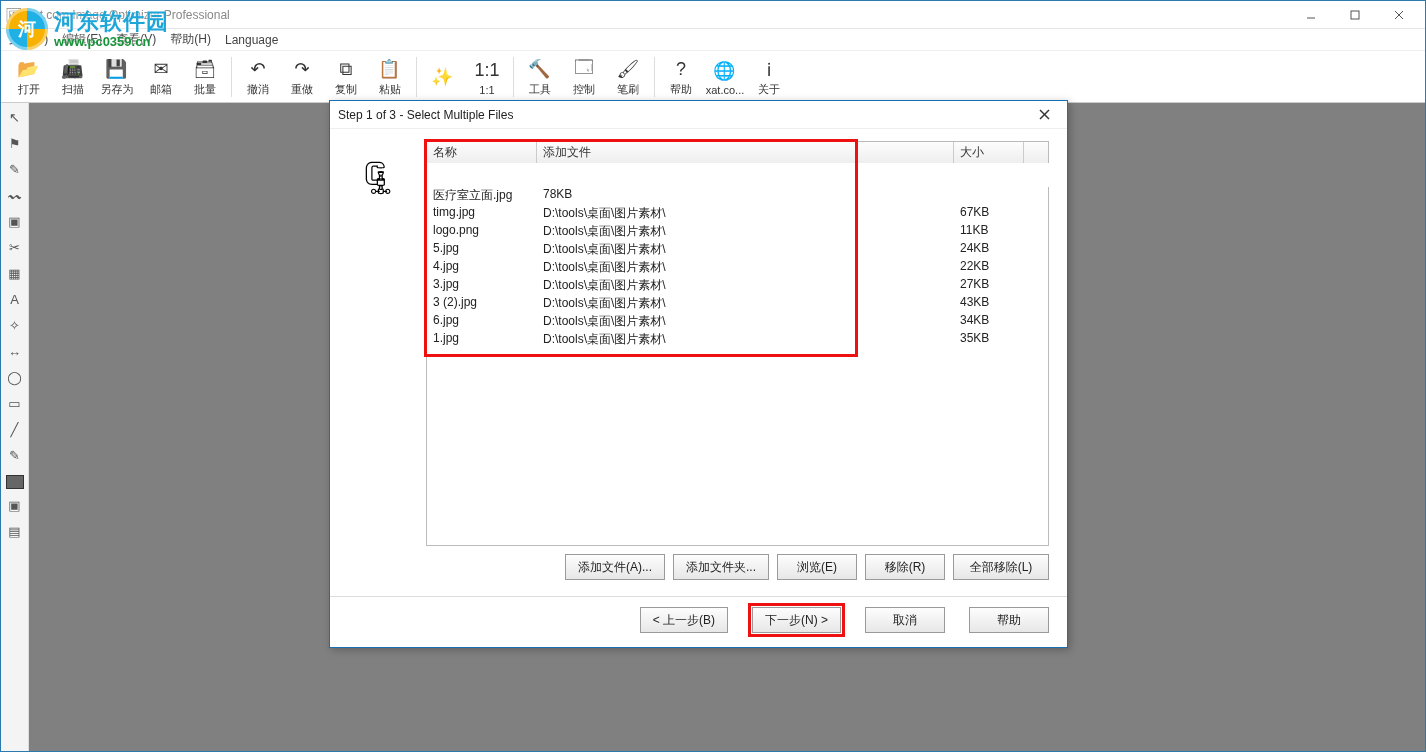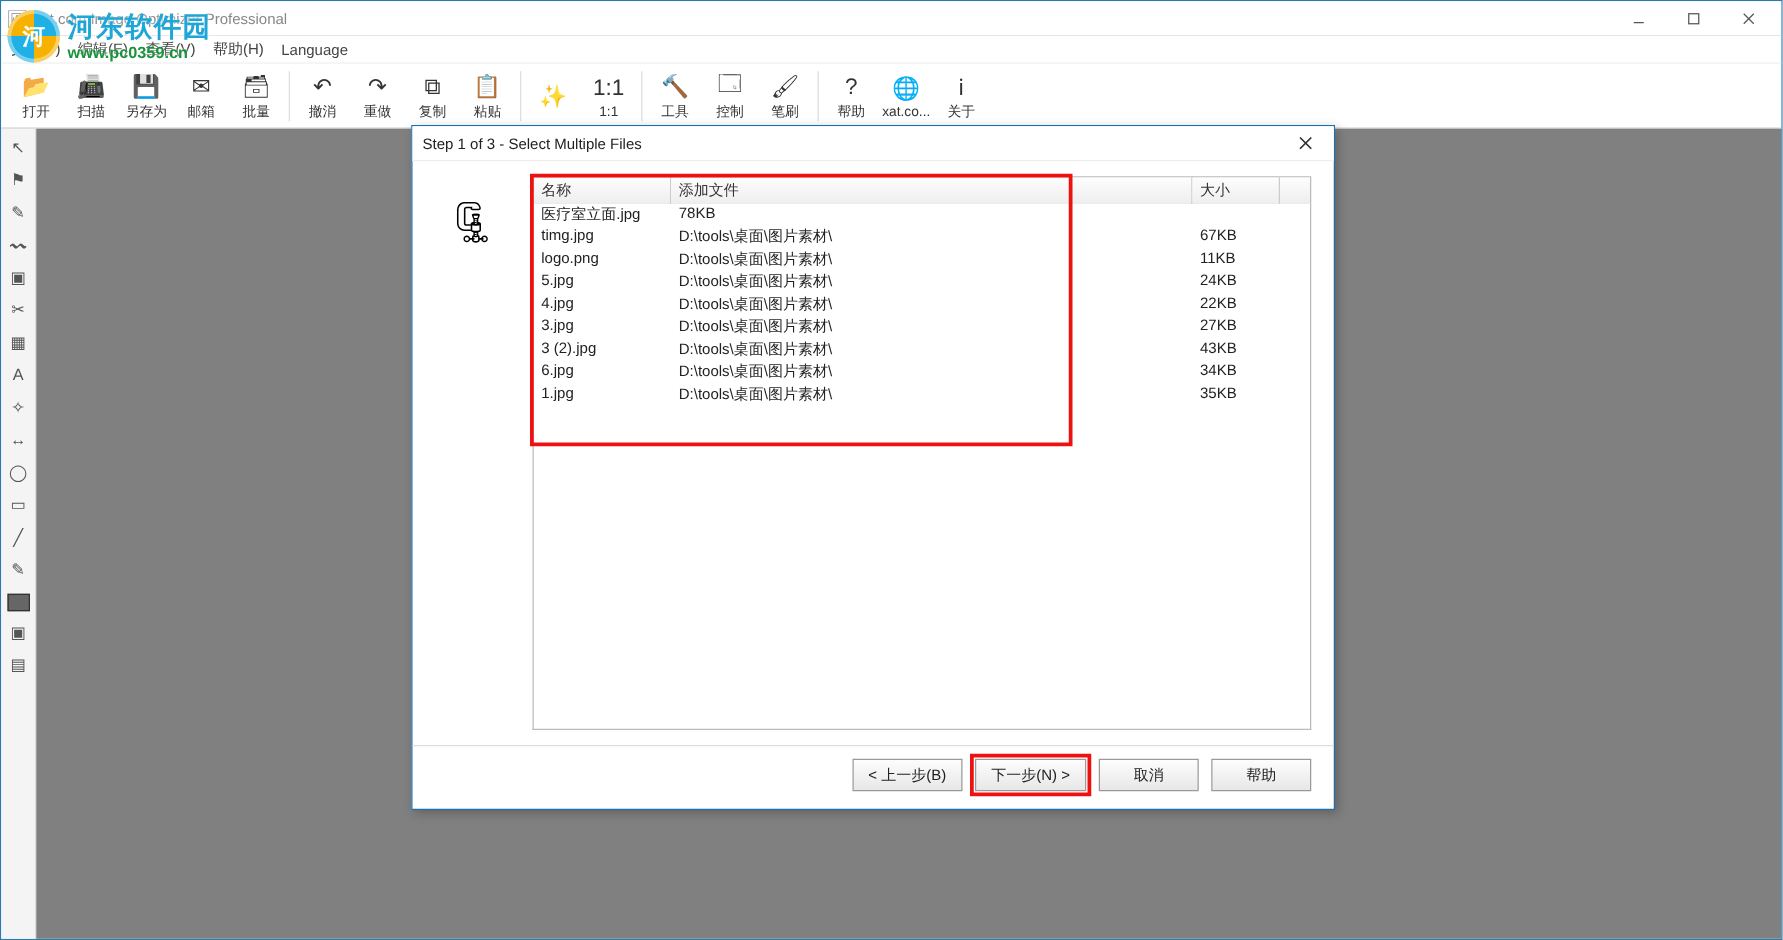--- a/index.html
+++ b/index.html
@@ -115,20 +115,21 @@
     font-size: 12px; color: #222;
   }
   .list-row {
     display: grid; grid-template-columns: 110px 1fr 70px 24px;
     height: 18px;
   }
   .list-row > div { padding: 0 6px; white-space: nowrap; overflow: hidden; }
   .list-row > .size-cell { padding-right: 8px; }
   .red-outline-list {
     position: relative;
+    gap: 24px;
   }
   .red-outline-list::before {
     content: ""; position: absolute; left: -2px; top: -2px; width: 428px; height: 212px;
     border: 3px solid #e11; pointer-events: none;
   }
 
   .drop-row {
     display: flex; align-items: center; gap: 12px; padding: 6px 18px 12px 18px;
     font-size: 12px; color: #333;
   }
@@ -136,21 +137,21 @@
   .drop-row .spacer { flex: 1; }
   .btn {
     min-width: 96px; height: 26px; padding: 0 12px; font-size: 12px;
     background: linear-gradient(#fdfdfd,#e7e7e7); border: 1px solid #9a9a9a;
     display: inline-flex; align-items: center; justify-content: center; color: #222;
   }
   .btn.small { min-width: 80px; }
 
   .dialog-sep { height: 1px; background: #ddd; margin: 4px 0 10px; }
   .dialog-footer {
-    display: flex; justify-content: flex-end; gap: 10px; padding: 0 18px 14px 18px;
+    display: flex; justify-content: flex-end; gap: 24px; padding: 0 18px 14px 18px;
   }
   .btn-highlight { outline: 3px solid #e11; outline-offset: 1px; }
 </style>
 </head>
 <body>
 
 <div class="watermark">
   <div class="watermark-logo">河</div>
   <div class="watermark-text">
     <span class="cn">河东软件园</span>
@@ -364,20 +365,28 @@
           <div class="list-row">
             <div>1.jpg</div>
             <div>D:\tools\桌面\图片素材\</div>
             <div class="size-cell">35KB</div>
             <div></div>
           </div>
         </div>
     </div>
   </div>
 
+  <div class="drop-row" style="padding-top:0; gap:8px; justify-content:flex-end;">
+    <span style="width:120px;"></span>
+    <button class="btn">添加文件(A)...</button>
+    <button class="btn">添加文件夹...</button>
+    <button class="btn small">浏览(E)</button>
+    <button class="btn small">移除(R)</button>
+    <button class="btn">全部移除(L)</button>
+  </div>
 
   <div class="dialog-sep"></div>
 
   <div class="dialog-footer">
     <button class="btn small">&lt; 上一步(B)</button>
     <button class="btn small btn-highlight">下一步(N) &gt;</button>
     <button class="btn small">取消</button>
     <button class="btn small">帮助</button>
   </div>
 </div>

